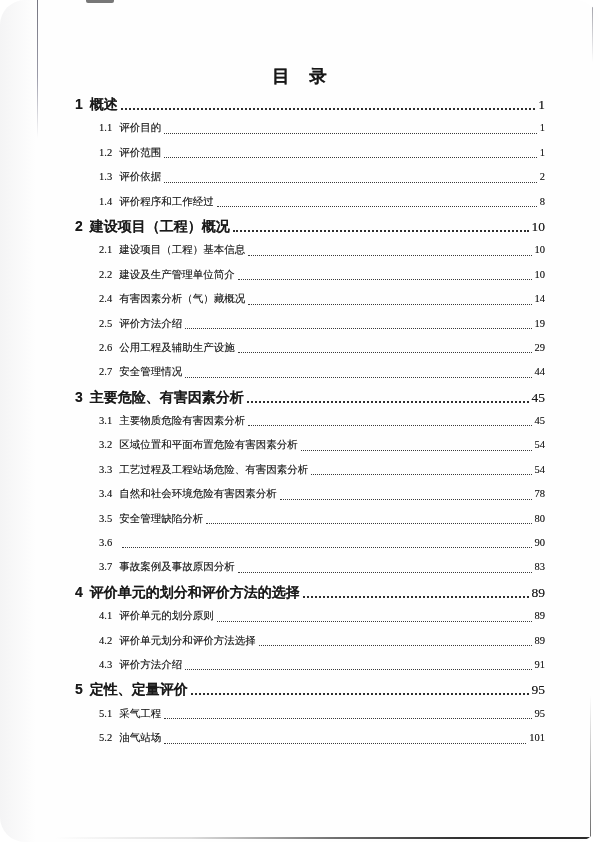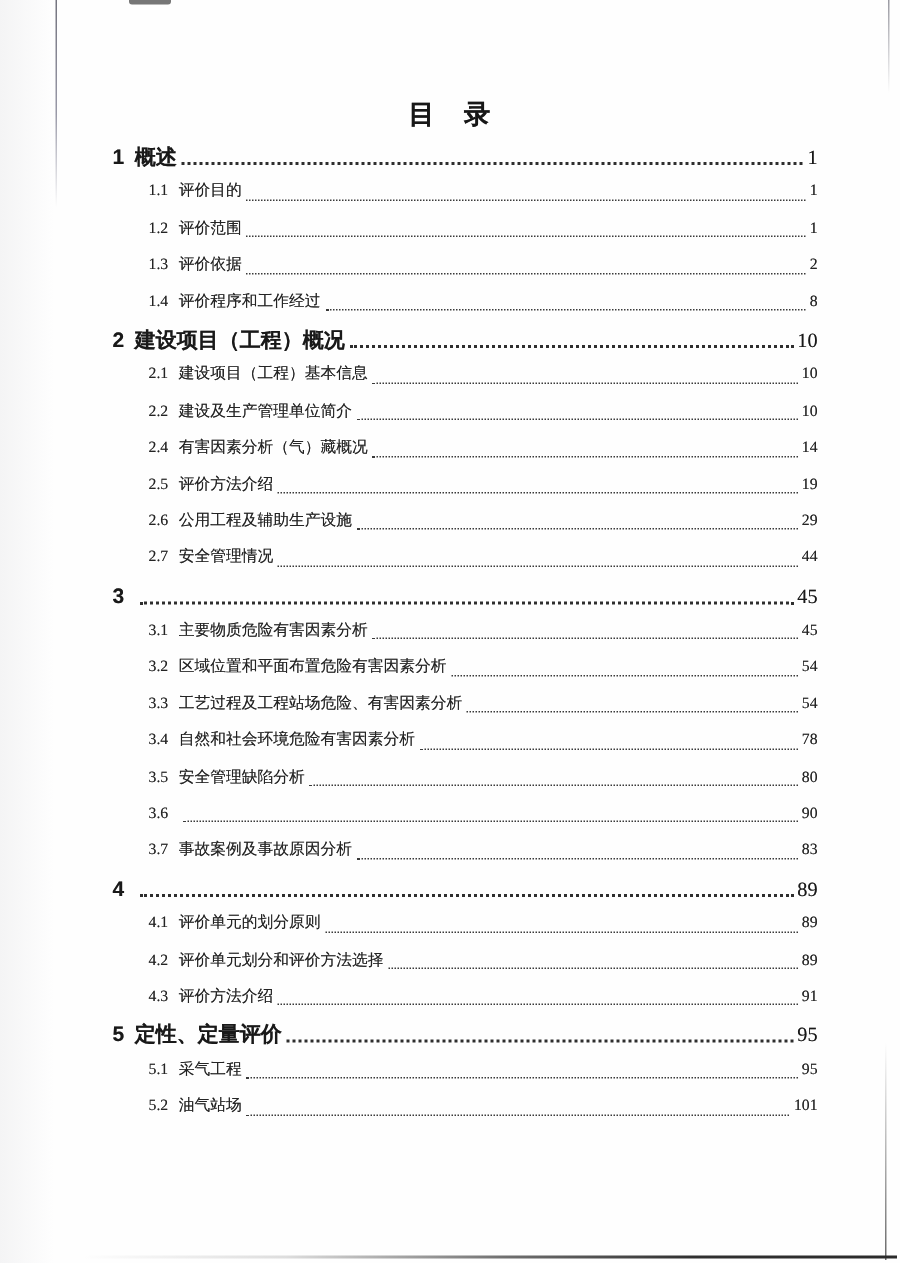--- a/index.html
+++ b/index.html
@@ -1,20 +1,21 @@
 <!DOCTYPE html>
 <html><head>
 <meta charset="utf-8">
 <style>
   html, body { margin: 0; padding: 0; background: #ffffff; }
   .page {
     position: relative; width: 600px; height: 842px;
     background: #fefefe; overflow: hidden;
     font-family: "Liberation Serif", serif;
     color: #1f1f1f;
+    border-radius: 25px;
   }
   
   .edge-left-strip { position: absolute; left: 0; top: 0; width: 36px; height: 842px;
     background: linear-gradient(to right, #f4f4f5, #fefefe); }
   .scan-line-left { position: absolute; left: 36.5px; top: 0; width: 1.6px; height: 138px;
     background: linear-gradient(to bottom, #74747f 0%, #9a9aa8 55%, rgba(160,160,175,0) 100%); }
   .scan-smudge-top { position: absolute; left: 86px; top: 0; width: 28px; height: 2.6px;
     background: #4a4a4a; opacity: .75; border-radius: 0 0 2px 2px; }
   .scan-line-right-top { position: absolute; left: 592px; top: 0; width: 1.2px; height: 62px;
     background: linear-gradient(to bottom, #9a9aa2, rgba(160,160,165,0)); }
@@ -140,20 +141,21 @@
 
     <div class="row lvl2">
       <span class="num">2.7</span>
       <span class="label">安全管理情况</span>
       <span class="leader"></span>
       <span class="pg">44</span>
     </div>
 
     <div class="row lvl1">
       <span class="num">3</span>
+      <span class="label">主要危险、有害因素分析</span>
       <span class="leader"></span>
       <span class="pg">45</span>
     </div>
 
     <div class="row lvl2">
       <span class="num">3.1</span>
       <span class="label">主要物质危险有害因素分析</span>
       <span class="leader"></span>
       <span class="pg">45</span>
     </div>
@@ -194,20 +196,21 @@
 
     <div class="row lvl2">
       <span class="num">3.7</span>
       <span class="label">事故案例及事故原因分析</span>
       <span class="leader"></span>
       <span class="pg">83</span>
     </div>
 
     <div class="row lvl1">
       <span class="num">4</span>
+      <span class="label">评价单元的划分和评价方法的选择</span>
       <span class="leader"></span>
       <span class="pg">89</span>
     </div>
 
     <div class="row lvl2">
       <span class="num">4.1</span>
       <span class="label">评价单元的划分原则</span>
       <span class="leader"></span>
       <span class="pg">89</span>
     </div>

